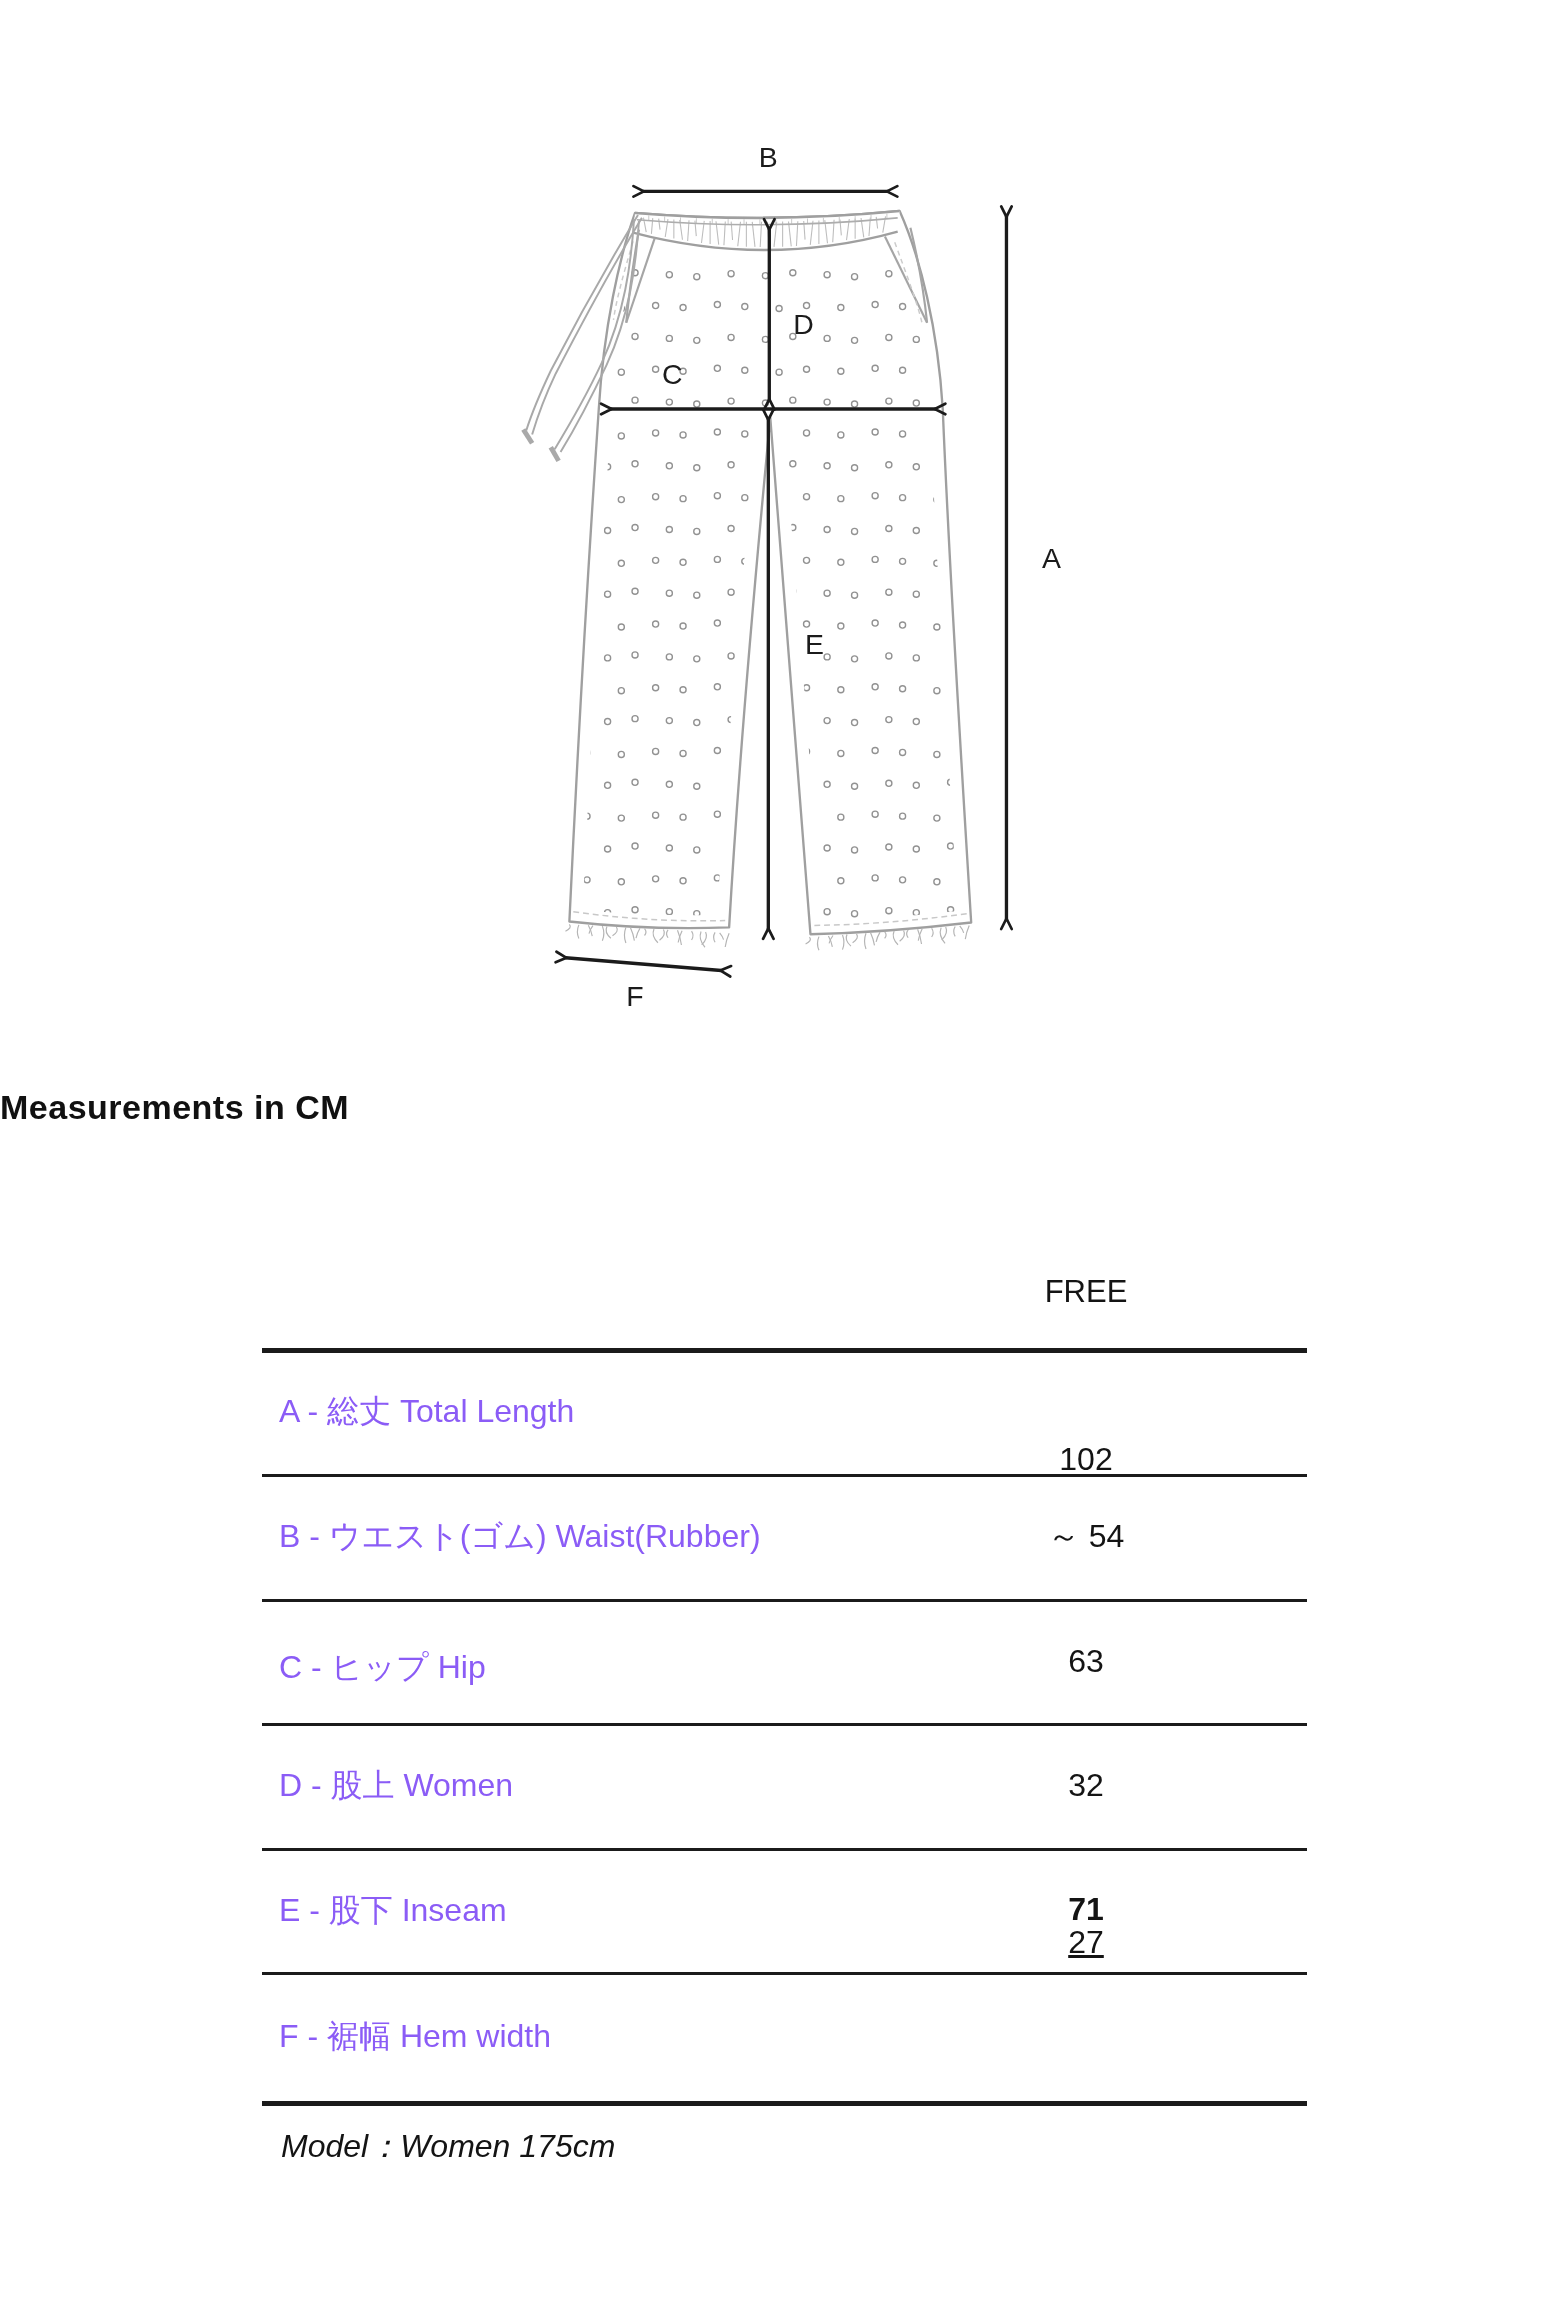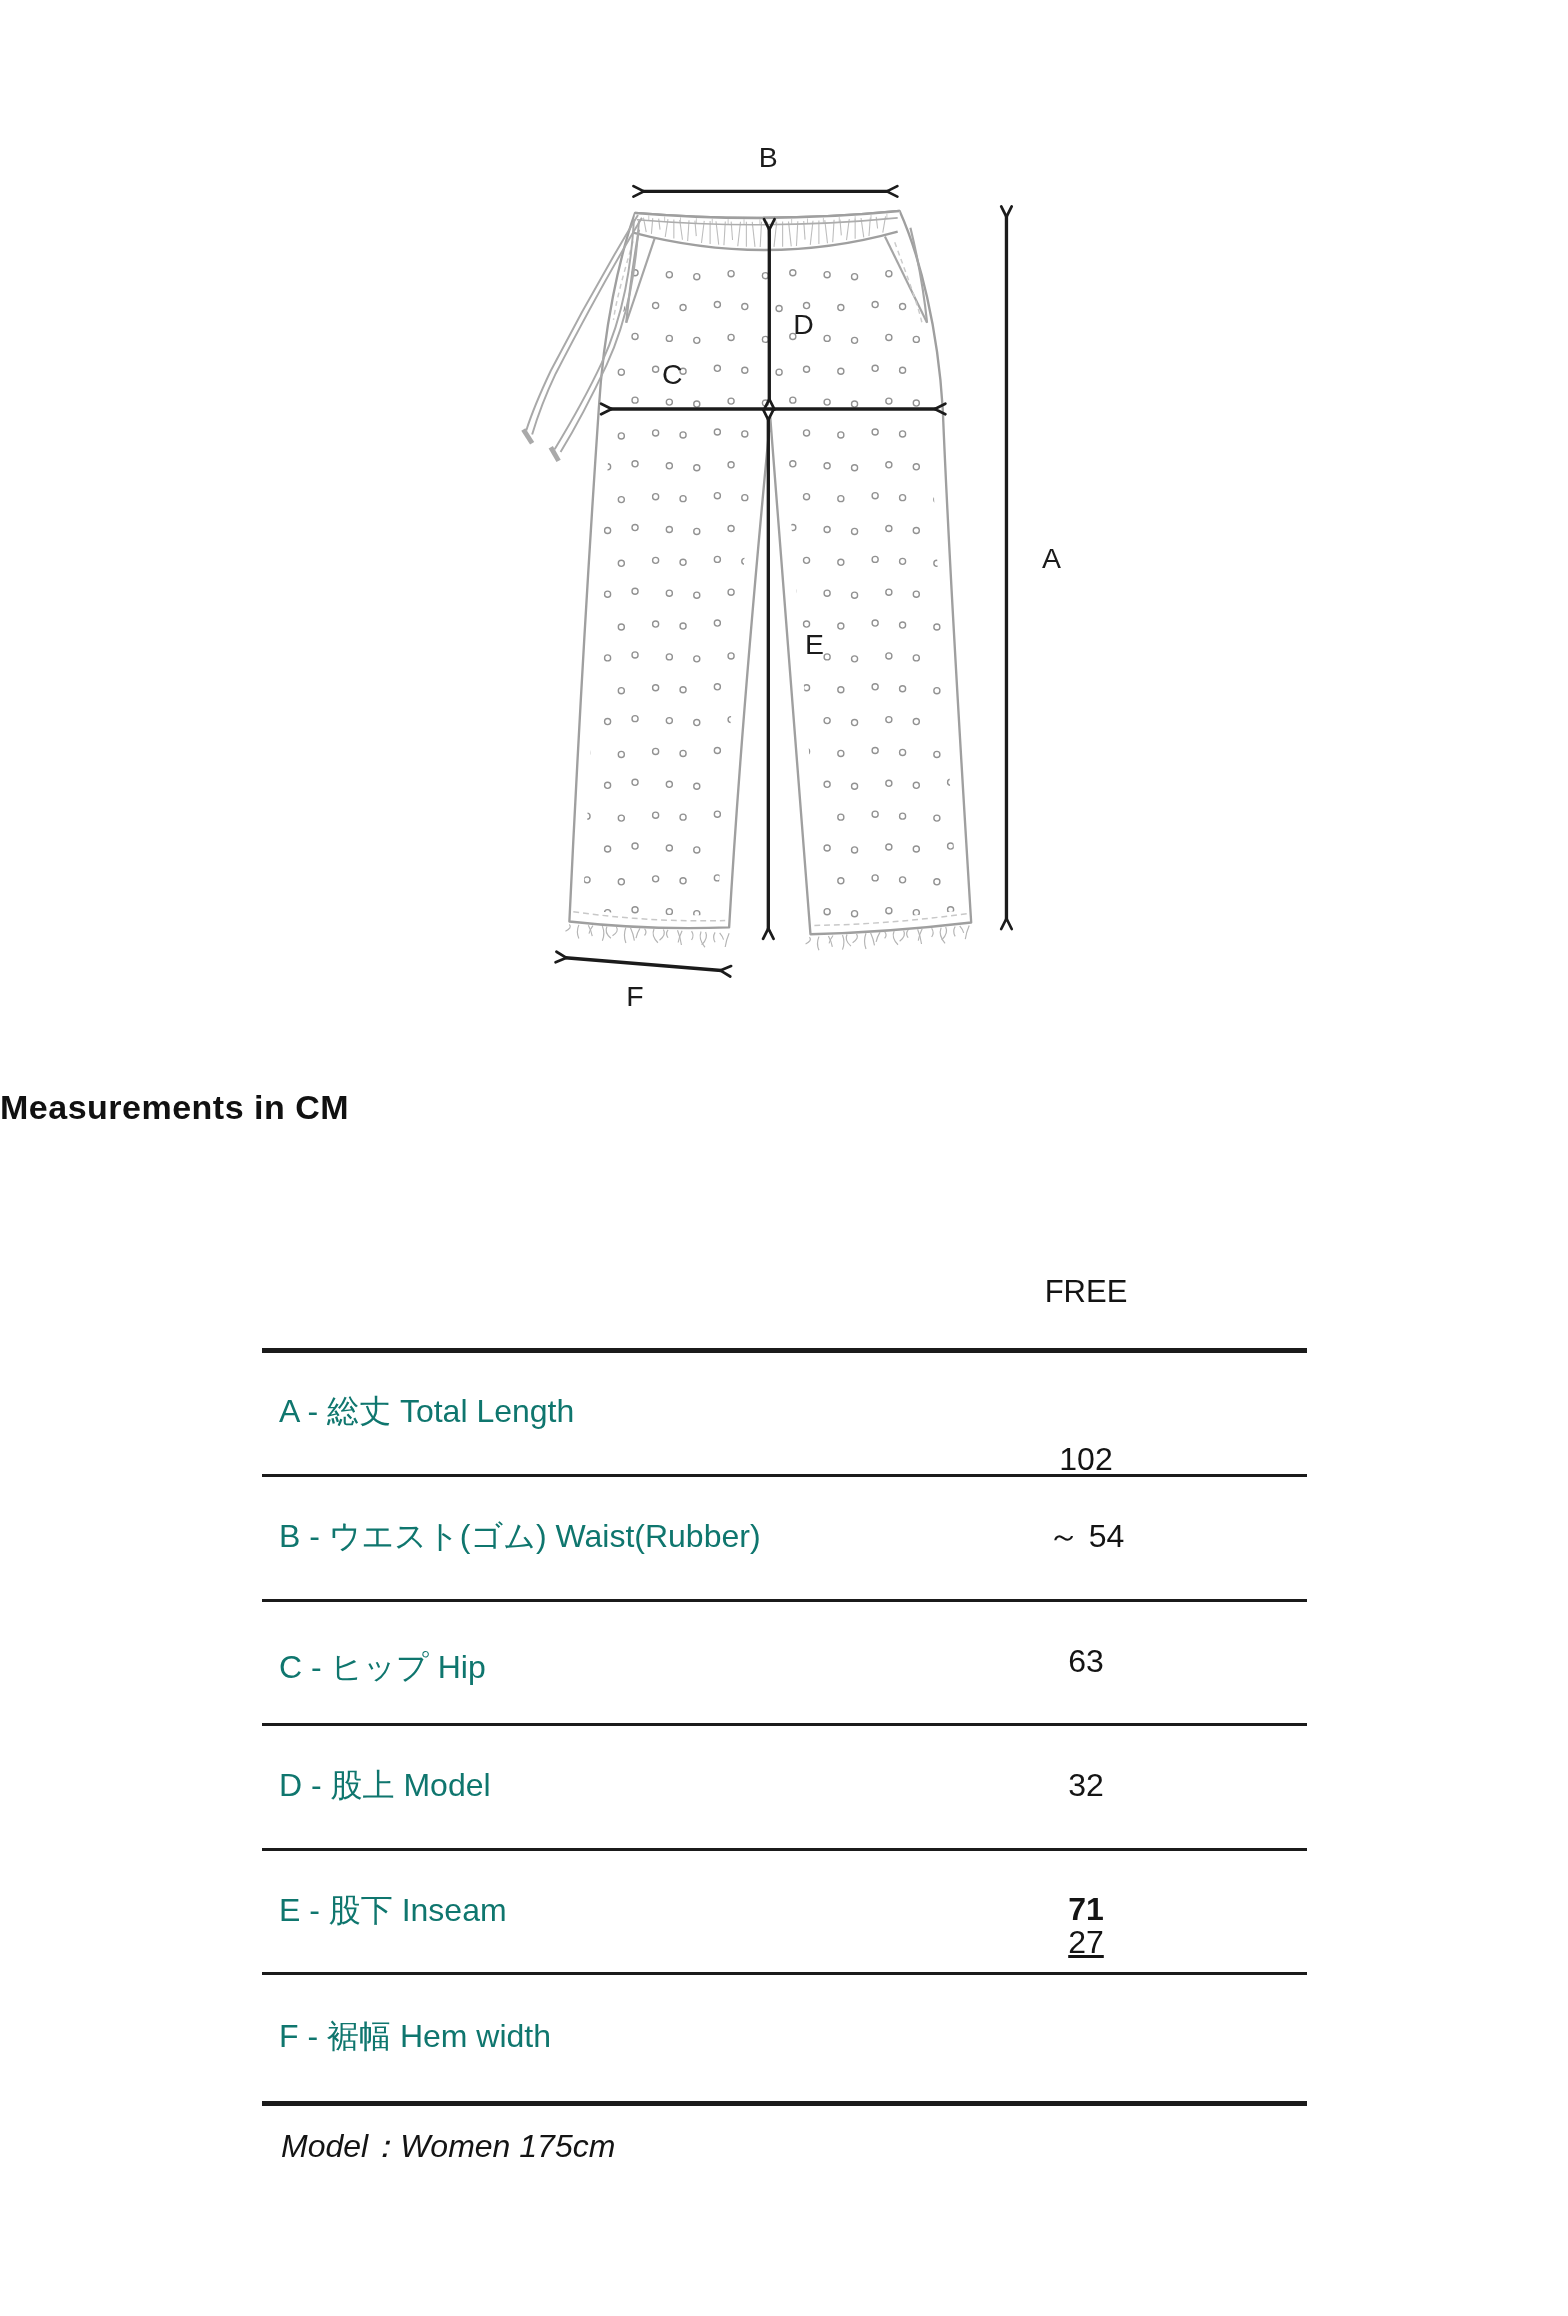--- a/index.html
+++ b/index.html
@@ -12,21 +12,21 @@
     font-family:"Liberation Sans",sans-serif;font-size:29px;fill:#1b1b1b;
     text-anchor:middle;
   }
   .title{
     position:absolute;top:1088px;left:0;width:1568px;
     font-size:34px;font-weight:700;color:#111111;letter-spacing:0.5px;
   }
   .t-line{position:absolute;left:262px;width:1045px;background:#1b1b1b;}
   .t-label{
     position:absolute;left:279px;height:53px;line-height:53px;
-    font-size:32px;white-space:nowrap;color:#0f766e;
+    font-size:32px;white-space:nowrap;color:#8b5cf6;
   }
   .t-value{
     position:absolute;left:988px;width:196px;height:53px;line-height:53px;
     text-align:center;font-size:32px;color:#141414;
   }
   .t-header{
     position:absolute;left:988px;width:196px;height:53px;line-height:53px;
     top:1265px;text-align:center;font-size:31px;color:#141414;
   }
   .t-footer{
@@ -493,21 +493,21 @@
     <div class="t-line" style="top: 1723px; height: 2.9px;"></div>
     <div class="t-line" style="top: 1848px; height: 2.9px;"></div>
     <div class="t-line" style="top: 1972px; height: 2.9px;"></div>
     <div class="t-line" style="top: 2101px; height: 4.9px;"></div>
     <div class="t-label" style="top: 1385px;">A - 総丈 Total Length</div>
     <div class="t-value" style="top: 1385px; margin-top: 48px;">102</div>
     <div class="t-label" style="top: 1510px;">B - ウエスト(ゴム) Waist(Rubber)</div>
     <div class="t-value" style="top: 1510px;">～ 54</div>
     <div class="t-label" style="top: 1635px; margin-top: 6px;">C - ヒップ Hip</div>
     <div class="t-value" style="top: 1635px;">63</div>
-    <div class="t-label" style="top: 1759px;">D - 股上 Model</div>
+    <div class="t-label" style="top: 1759px;">D - 股上 Women</div>
     <div class="t-value" style="top: 1759px;">32</div>
     <div class="t-label" style="top: 1884px;">E - 股下 Inseam</div>
     <div class="t-value" style="top: 1883px; font-weight: bold;">71</div>
     <div class="t-label" style="top: 2010px;">F - 裾幅 Hem width</div>
     <div class="t-value" style="top: 1916px; text-decoration: underline;">27</div>
   </div>
 <div class="t-footer">Model：Women 175cm</div>
 
 
 </body></html>

